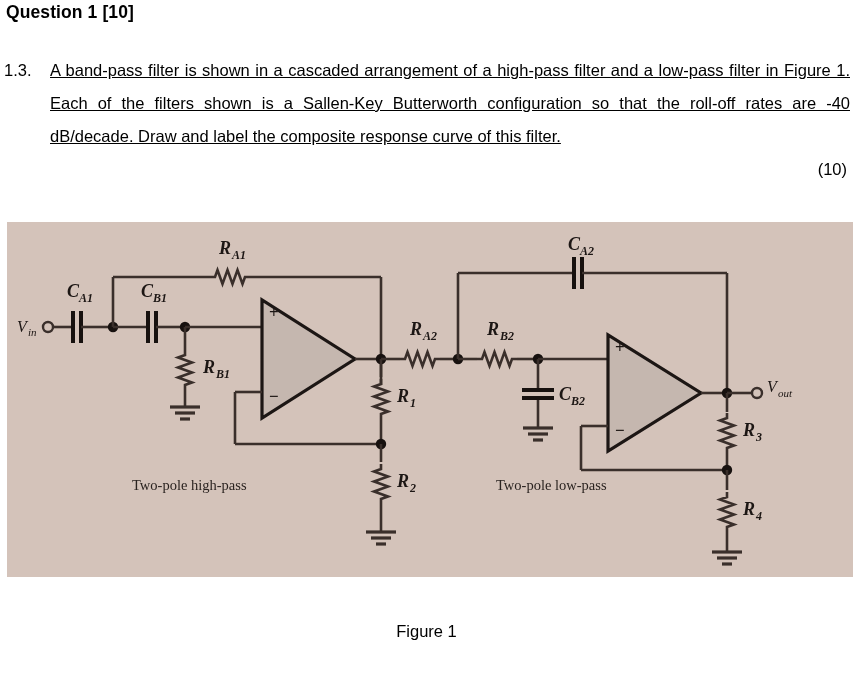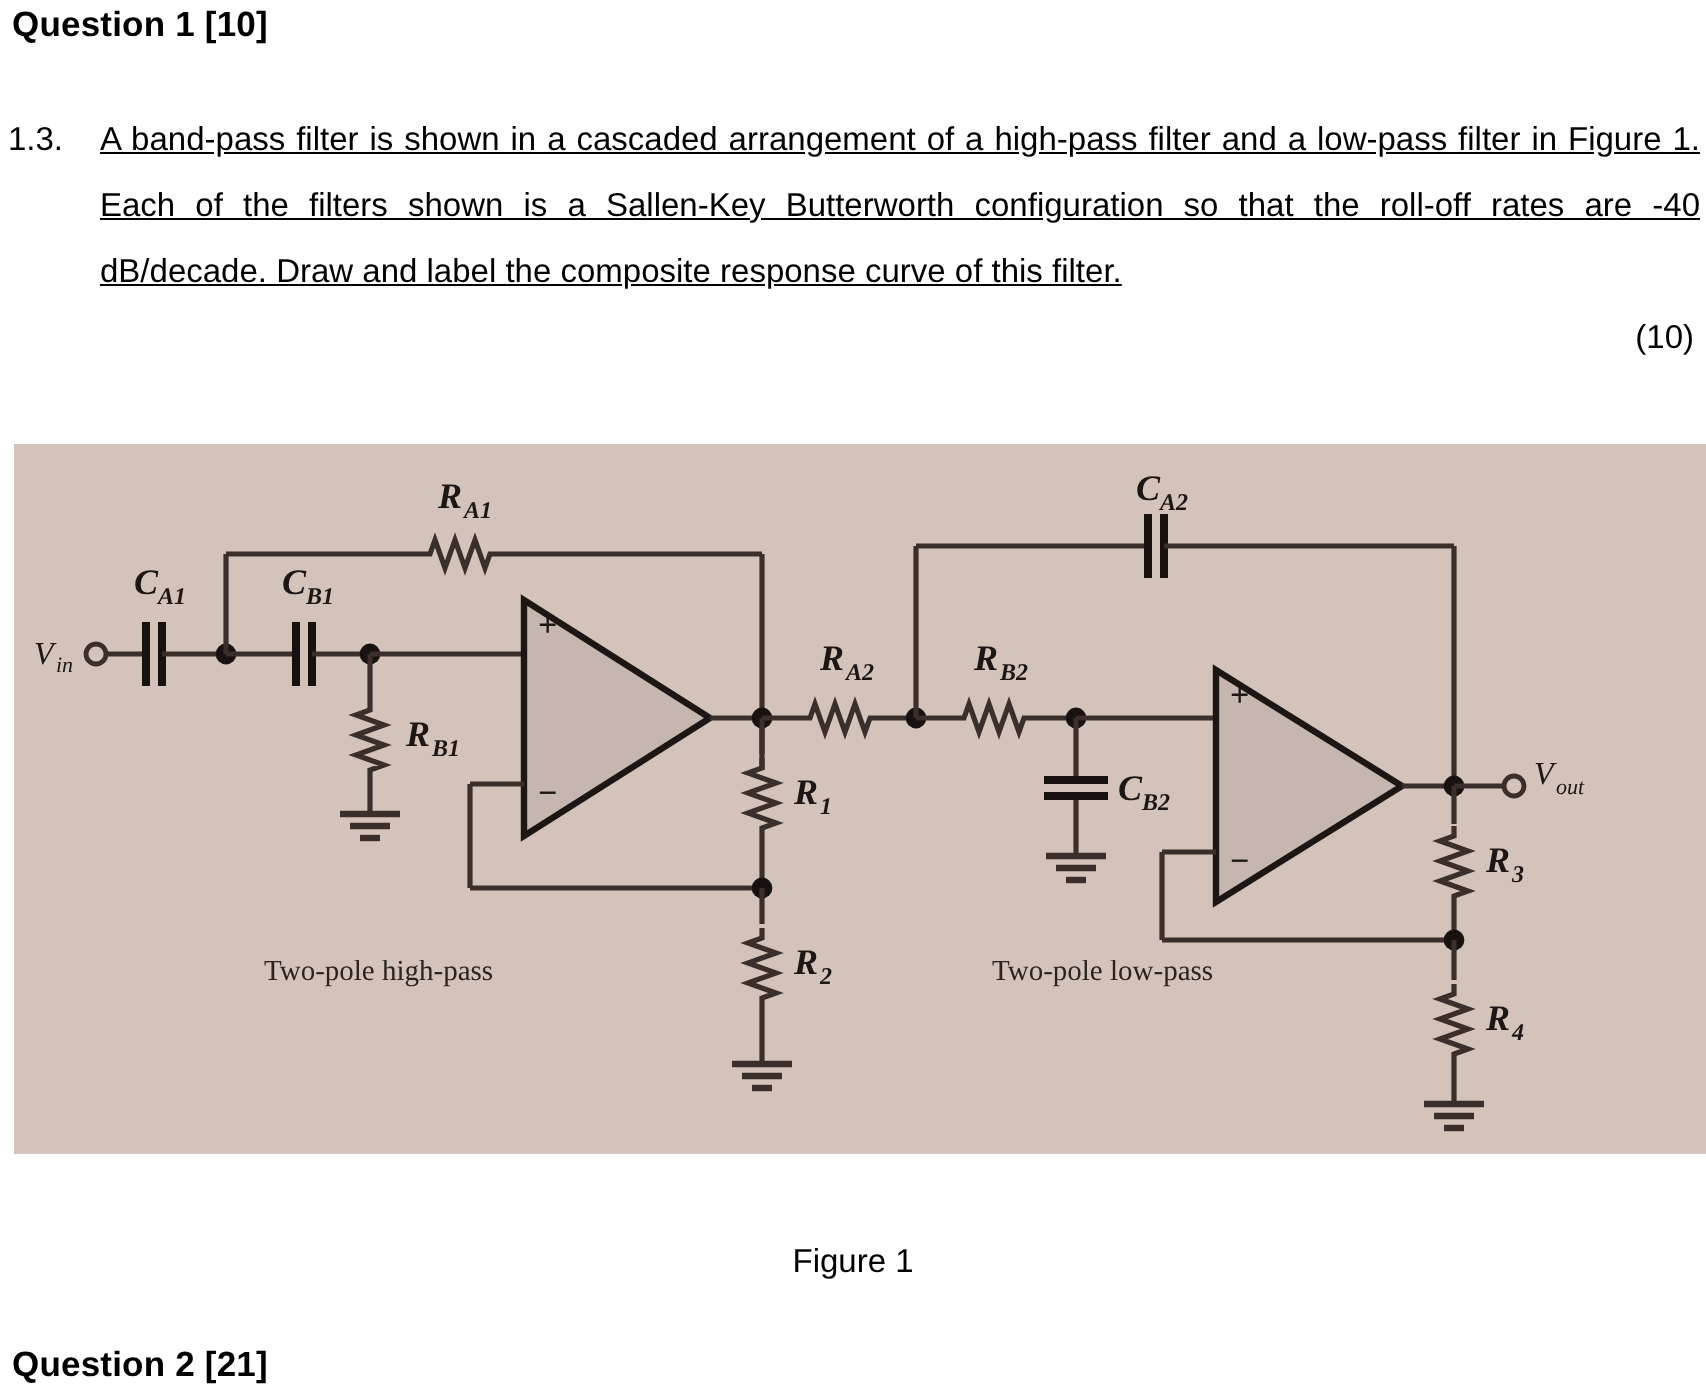--- a/index.html
+++ b/index.html
@@ -321,15 +321,14 @@
 
         <text class="block-txt" x="125" y="268">Two-pole high-pass</text>
         <text class="block-txt" x="489" y="268">Two-pole low-pass</text>
       </g>
 
     </svg>
   </div>
 
   <div class="fig-caption">Figure 1</div>
 
-  <div class="q-heading" id="q2-heading">Question 2 [21]</div>
 
 </div>
 
 </body></html>

